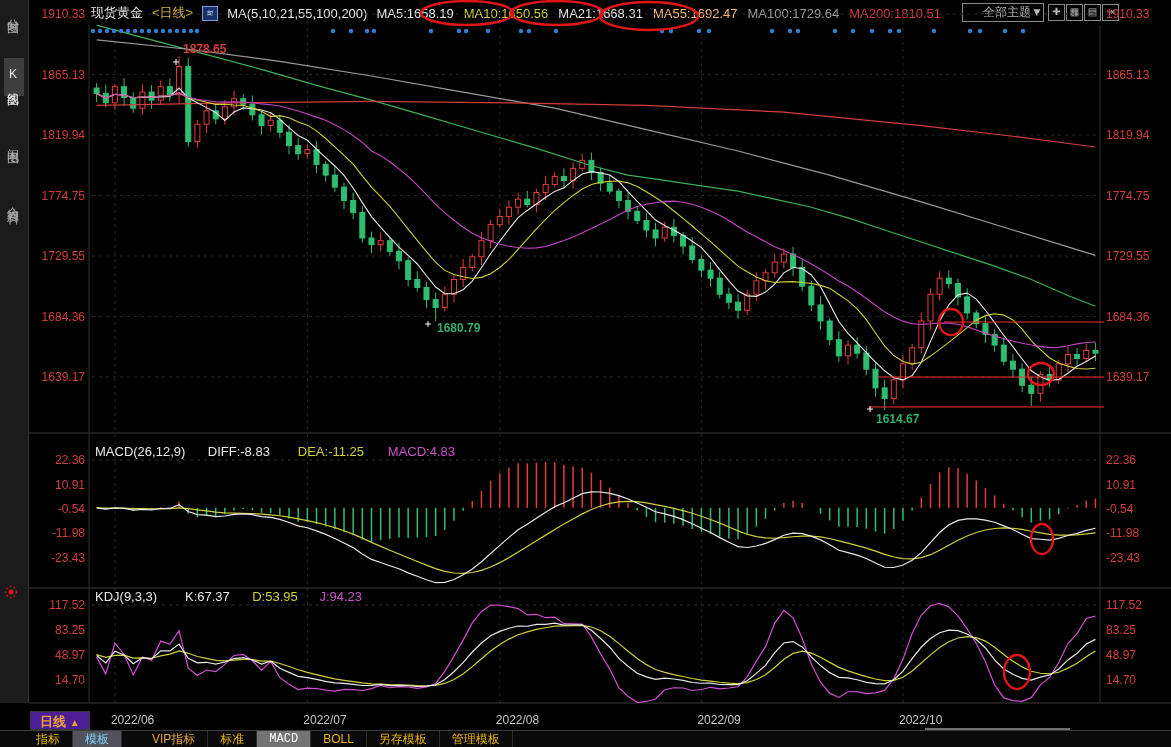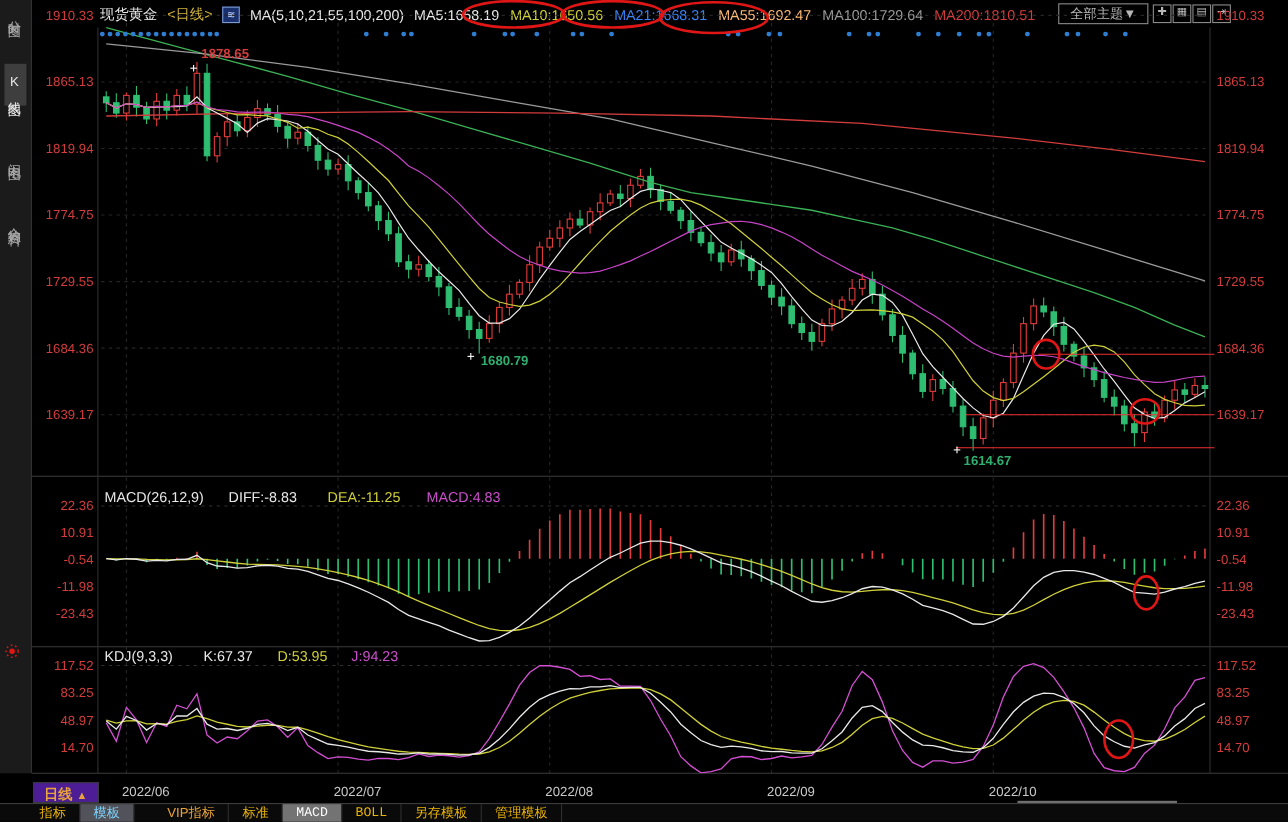--- a/index.html
+++ b/index.html
@@ -15,34 +15,34 @@
   
   #header{position:absolute;left:91px;top:3px;height:20px;display:flex;align-items:center;
     gap:9px;font-size:13px;white-space:nowrap;z-index:2;}
   #title{color:#e8e8e8;font-weight:normal;}
   #period{color:#d4b43c;}
   #chart-ico{display:inline-block;width:14px;height:13px;background:#1a2f6e;border:1px solid #7a9ad0;
     color:#cfe0ff;font-size:9px;line-height:12px;text-align:center;}
   #ma-values{display:flex;gap:10px;}
   
   #theme-btn{position:absolute;left:962px;top:3px;width:80px;height:17px;border:1px solid #8a8a8a;
-    color:#b8b8b8;font-size:12px;text-align:center;line-height:16px;z-index:2;background:#000;}
+    color:#b8b8b8;font-size:12px;text-align:right;line-height:16px;z-index:2;background:#000;}
   .tool-ico{position:absolute;top:4px;width:15px;height:15px;border:1px solid #8a8a8a;color:#b8b8b8;
     font-size:10px;line-height:14px;text-align:center;z-index:2;background:#000;}
   
   #period-btn{position:absolute;left:30px;top:711px;height:15px;padding:1px 9px;color:#e8a33d;
     font-size:13px;font-weight:bold;background:#4c1d95;border:1px solid #3a3a3a;z-index:2;}
   #period-btn .tri{font-size:10px;}
   
   #tabbar{position:absolute;left:0;top:730px;width:1171px;height:17px;background:#0a0a0a;
     border-top:1px solid #3c3c3c;display:flex;align-items:stretch;padding-left:24px;z-index:2;}
   .tab{color:#eab308;font-size:12px;line-height:16px;padding:0 12px;border-right:1px solid #2e2e2e;}
   .tab.sel{background:#52525a;color:#7dd3fc;}
   .tab.vip{color:#e8a33d;padding-left:30px;}
-  .tab.mono{font-family:Liberation Mono, monospace;}
+  .tab.mono{font-family:Liberation Sans, sans-serif;}
   .tab.monosel{font-family:"Liberation Mono",monospace;background:#737373;color:#fff;}
   #scrollhint{position:absolute;left:925px;top:728px;width:145px;height:2px;background:#6f6f6f;z-index:2;}
   
   #chart-svg{position:absolute;left:0;top:0;z-index:3;pointer-events:none;}
 </style>
 </head>
 <body>
 <div id="app">
 
   <div id="sidebar">
@@ -56,21 +56,21 @@
     </div>
 
   <div id="header">
     <span id="title">现货黄金</span>
     <span id="period">&lt;日线&gt;</span>
     <span id="chart-ico">≋</span>
     <span style="color:#e8e8e8;">MA(5,10,21,55,100,200)</span>
     <span id="ma-values">
         <span style="color: rgb(232, 232, 232);">MA5:1658.19</span>
         <span style="color: rgb(207, 207, 58);">MA10:1650.56</span>
-        <span style="color: #3b82f6;">MA21:1668.31</span>
+        <span style="color: #e5e5e5;">MA21:1668.31</span>
         <span style="color: #fdba74;">MA55:1692.47</span>
         <span style="color: rgb(154, 154, 154);">MA100:1729.64</span>
         <span style="color: rgb(210, 60, 60);">MA200:1810.51</span>
       </span>
   </div>
 
   <div id="theme-btn">全部主题▼</div>
   <div id="tool-icons"></div>
 
   <div id="period-btn">

